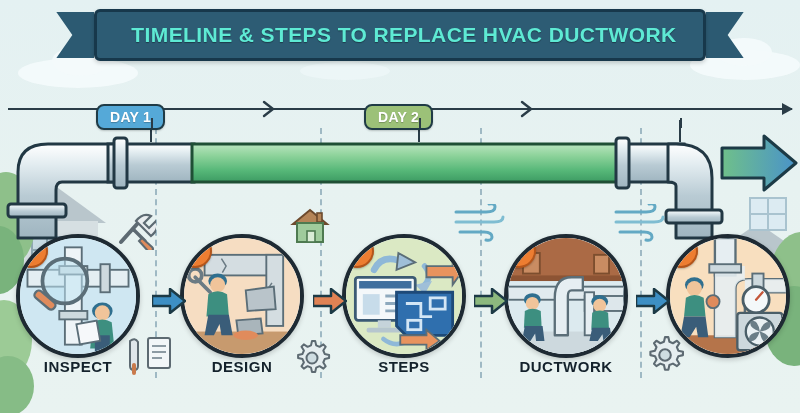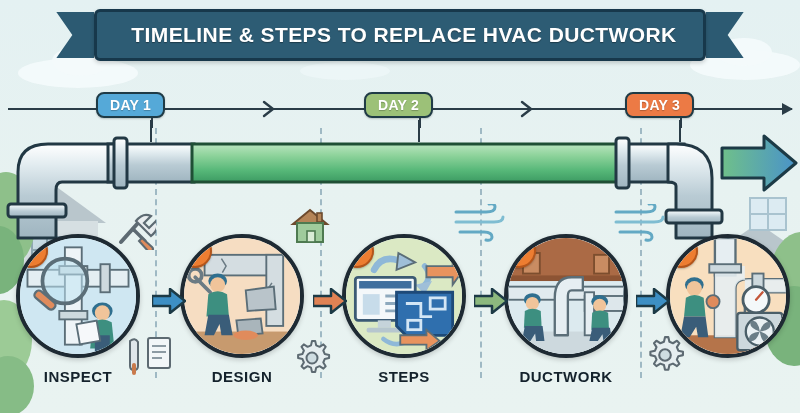--- a/index.html
+++ b/index.html
@@ -48,21 +48,21 @@
     background: #2d5c74;
     border: 3px solid #17384b;
     border-radius: 6px;
     height: 52px;
     display: flex; align-items: center; justify-content: center;
     padding: 0 26px;
     box-shadow: 0 2px 4px rgba(0,0,0,.18);
     position: relative; z-index: 2;
   }
   #banner-title {
-    color: #ffffff;
+    color: #5eead4;
     font-size: 21px;
     font-weight: bold;
     letter-spacing: .4px;
     white-space: nowrap;
     text-shadow: 0 1px 1px rgba(0,0,0,.35);
     margin-left: 8px;
   }
 
   
   #timeline {
@@ -78,21 +78,21 @@
     border-left: 11px solid #2a3c47;
     border-top: 6px solid transparent;
     border-bottom: 6px solid transparent;
   }
   .chev {
     position: absolute; top: 8px;
     width: 13px; height: 18px;
   }
   .chev svg { display:block; }
   .day-badge {
-    position: absolute; top: 0;
+    position: absolute; top: 12px;
     height: 26px; padding: 0 12px;
     border-radius: 8px;
     border: 2px solid #1f3b46;
     display: flex; align-items: center; justify-content: center;
     color: #ffffff; font-weight: bold; font-size: 14px;
     letter-spacing: .3px;
     text-shadow: 0 1px 1px rgba(0,0,0,.25);
     box-shadow: 0 1px 2px rgba(0,0,0,.2);
   }
   .day-stem {
@@ -126,21 +126,20 @@
     position: absolute; left: -6px; top: -4px;
     width: 34px; height: 34px; border-radius: 50%;
     background: #ed7d31;
     border: 2px solid #b4551b;
     color: #fff; font-weight: bold; font-size: 17px;
     display: flex; align-items: center; justify-content: center;
     z-index: 6;
     box-shadow: 0 1px 2px rgba(0,0,0,.25);
   }
   .step-label {
-    margin-top: 10px;
     font-size: 15px; font-weight: bold;
     color: #14222c; letter-spacing: .5px;
     white-space: nowrap;
   }
   .connector {
     position: absolute; top: 54px;
     width: 34px; height: 26px; z-index: 28;
   }
   .connector svg { display:block; }
 
@@ -227,23 +226,20 @@
     <div class="day-badge" style="left:96px;  background:#55a9d8;">
       <span>DAY 1</span>
     </div>
     <div class="day-stem" style="left:151px;"></div>
 
     <div class="day-badge" style="left:364px; background:#9cc178;justify-content:center;">
       <span>DAY 2</span>
     </div>
     <div class="day-stem" style="left:419px;"></div>
 
-    <div class="day-badge" style="left:625px; background:#ec7a45;">
-      <span>DAY 3</span>
-    </div>
     <div class="day-stem" style="left:680px;"></div>
   </div>
 
   <svg id="duct" viewBox="0 0 800 120" preserveAspectRatio="none">
     <defs>
       <linearGradient id="metalV" x1="0" y1="0" x2="0" y2="1">
         <stop offset="0%" stop-color="#ffffff"></stop>
         <stop offset="22%" stop-color="#e2ecf0"></stop>
         <stop offset="55%" stop-color="#b9cbd4"></stop>
         <stop offset="100%" stop-color="#9fb5c0"></stop>

